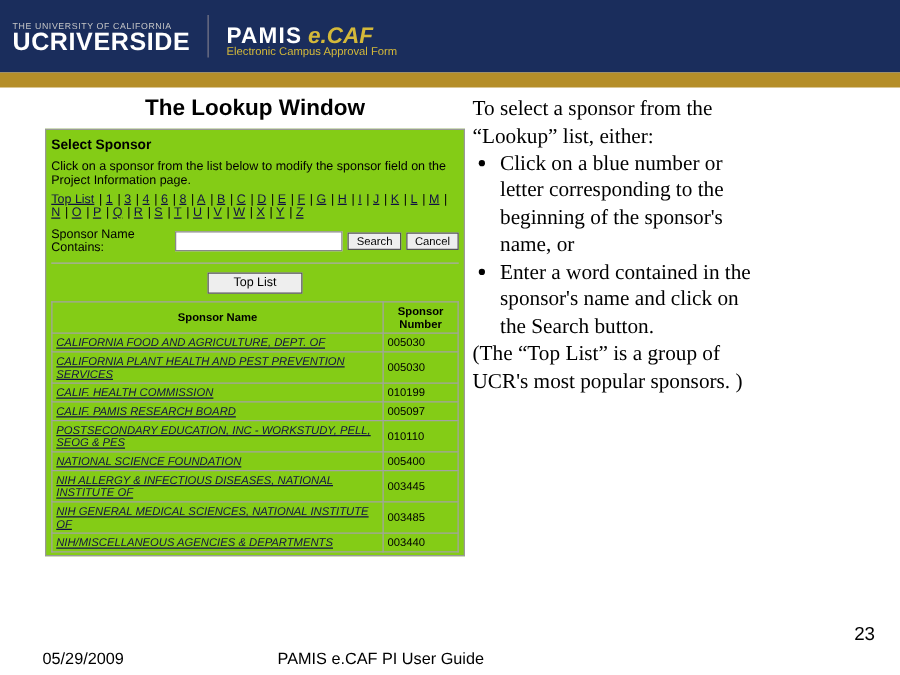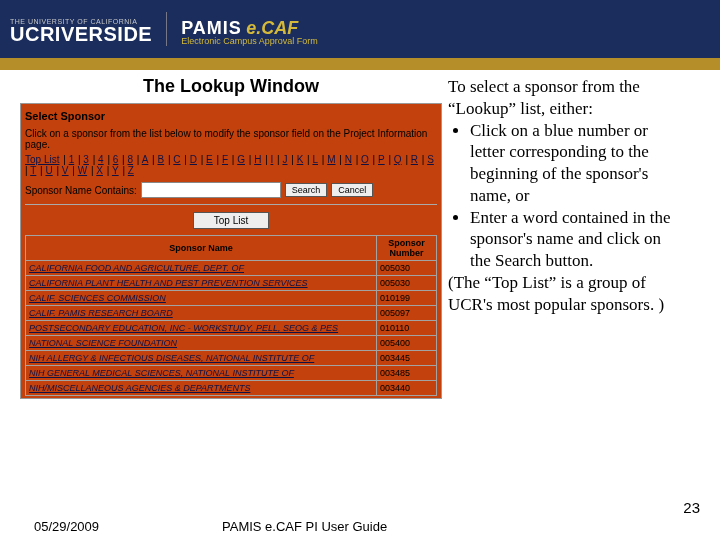--- a/index.html
+++ b/index.html
@@ -7,23 +7,23 @@
   .header-band { width: 100%; height: 58px; background: #1a2d5c; display: flex; align-items: center; padding: 0 10px; }
   .brand-area { display: flex; align-items: flex-end; gap: 8px; color: #fff; }
   .brand-main { font-size: 20px; font-weight: bold; letter-spacing: 0.5px; }
   .brand-sub { font-size: 7px; letter-spacing: 0.5px; color: #c7c7c7; display: block; margin-bottom: -2px; }
   .brand-div { border-left: 1px solid #778; height: 34px; margin: 0 6px; }
   .brand-pamis { font-size: 18px; font-weight: bold; letter-spacing: 1px; }
   .brand-ecaf { font-size: 18px; color: #d4b93a; font-style: italic; font-weight: bold; }
   .brand-tag { font-size: 9px; color: #d4b93a; display: block; margin-top: -3px; }
   .gold-bar { width: 100%; height: 12px; background: #b58e29; }
   .content { display: flex; width: 100%; }
-  .left { width: 442px; padding: 6px 0 0 20px; }
+  .left { width: 372px; padding: 6px 0 0 36px; }
   .caption { font-size: 18px; font-weight: bold; text-align: center; margin-bottom: 6px; }
-  .lookup-panel { border: 1px solid #999; font-size: 10px; padding: 2px 4px; background: #c2410c; }
+  .lookup-panel { border: 1px solid #999; font-size: 10px; padding: 2px 4px; background: #84cc16; }
   .lp-title { font-weight: bold; font-size: 11px; margin: 4px 0 6px; }
   .lp-instr { margin-bottom: 4px; }
   .lp-links a { color: #114; text-decoration: underline; margin-right: 1px; cursor: pointer; }
   .lp-search { margin: 6px 0; display: flex; align-items: center; gap: 4px; }
   .lp-search input[type=text] { width: 140px; font-size: 10px; border: 1px solid #888; height: 16px; }
   .lp-search .btn { font-size: 9px; border: 1px solid #555; background: #eee; padding: 1px 6px; cursor: pointer; }
   .lp-divider { border-top: 1px solid #aaa; margin: 4px 0; }
   .top-list-btn { display: inline-block; border: 1px solid #555; background: #eee; font-size: 10px; padding: 2px 20px; margin: 3px auto 6px; cursor: pointer; }
   .tbl { width: 100%; border-collapse: collapse; font-size: 9px; }
   .tbl th, .tbl td { border: 1px solid #a3a3a3; padding: 2px 3px; text-align: left; }
@@ -87,21 +87,21 @@
         <tbody id="sponsor-body">
             <tr>
               <td class="name">CALIFORNIA FOOD AND AGRICULTURE, DEPT. OF</td>
               <td>005030</td>
             </tr>
             <tr>
               <td class="name">CALIFORNIA PLANT HEALTH AND PEST PREVENTION SERVICES</td>
               <td>005030</td>
             </tr>
             <tr>
-              <td class="name">CALIF. SCIENCES COMMISSION</td>
+              <td class="name">CALIF. HEALTH COMMISSION</td>
               <td>010199</td>
             </tr>
             <tr>
               <td class="name">CALIF. PAMIS RESEARCH BOARD</td>
               <td>005097</td>
             </tr>
             <tr>
               <td class="name">POSTSECONDARY EDUCATION, INC - WORKSTUDY, PELL, SEOG &amp; PES</td>
               <td>010110</td>
             </tr>

